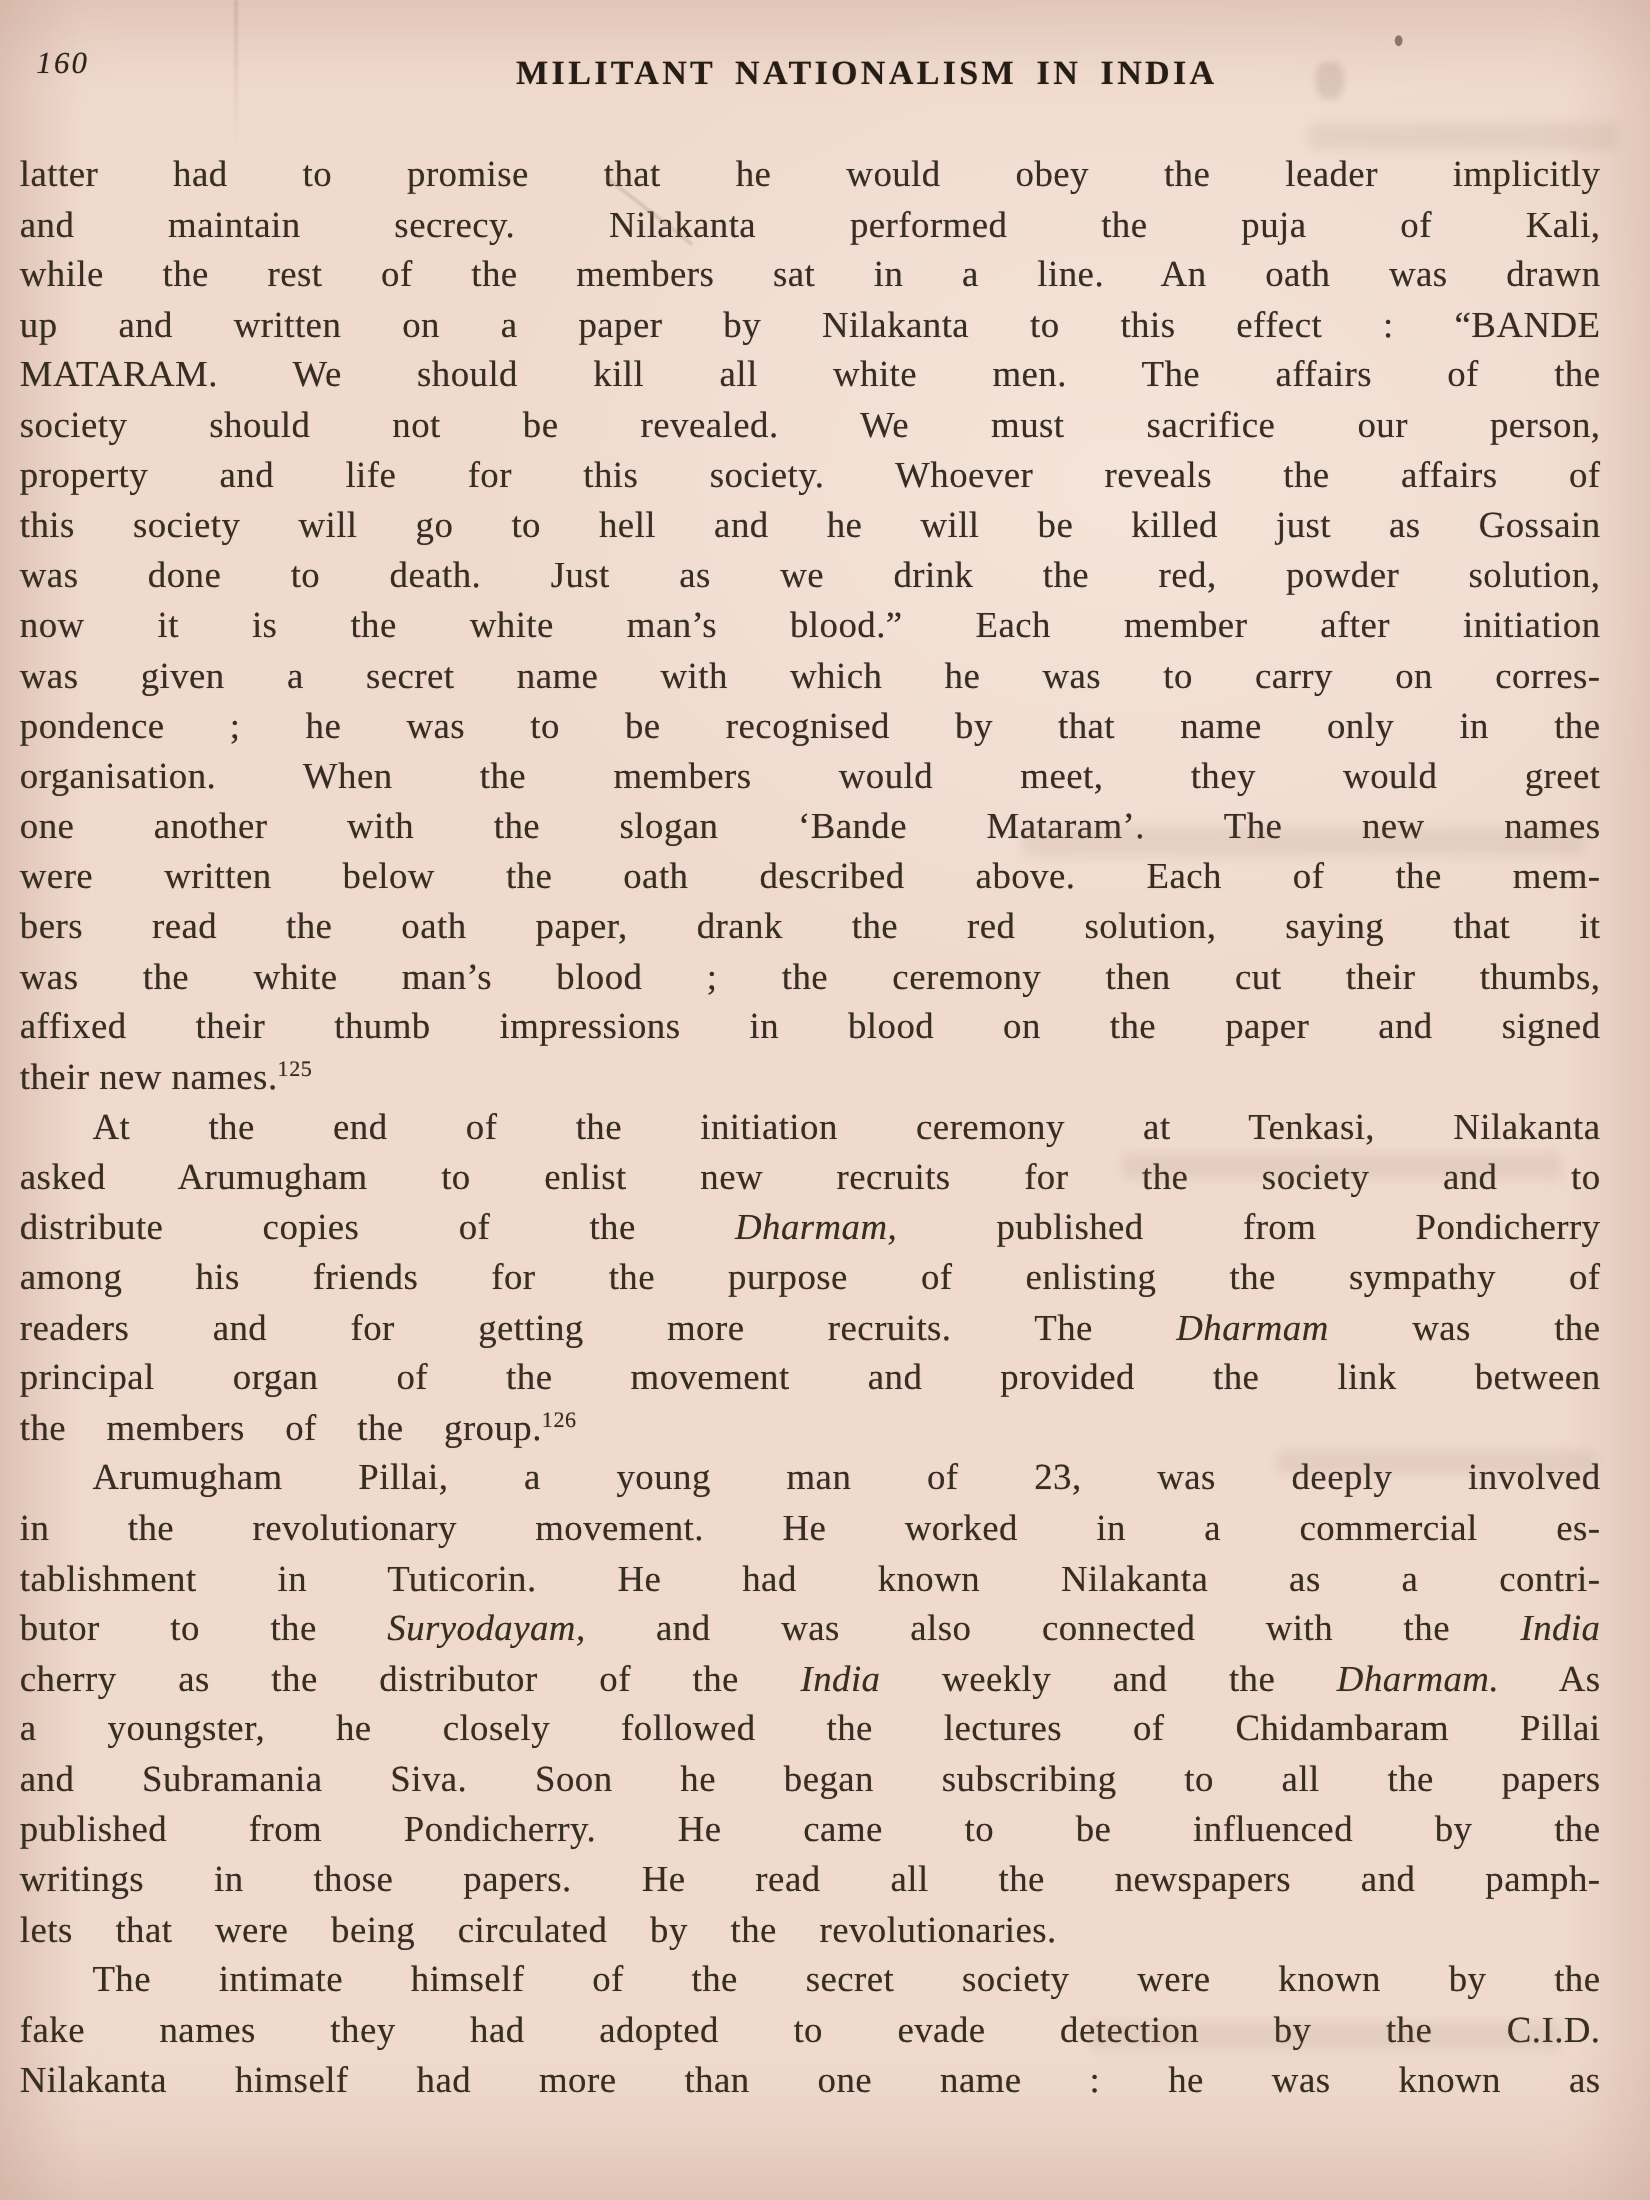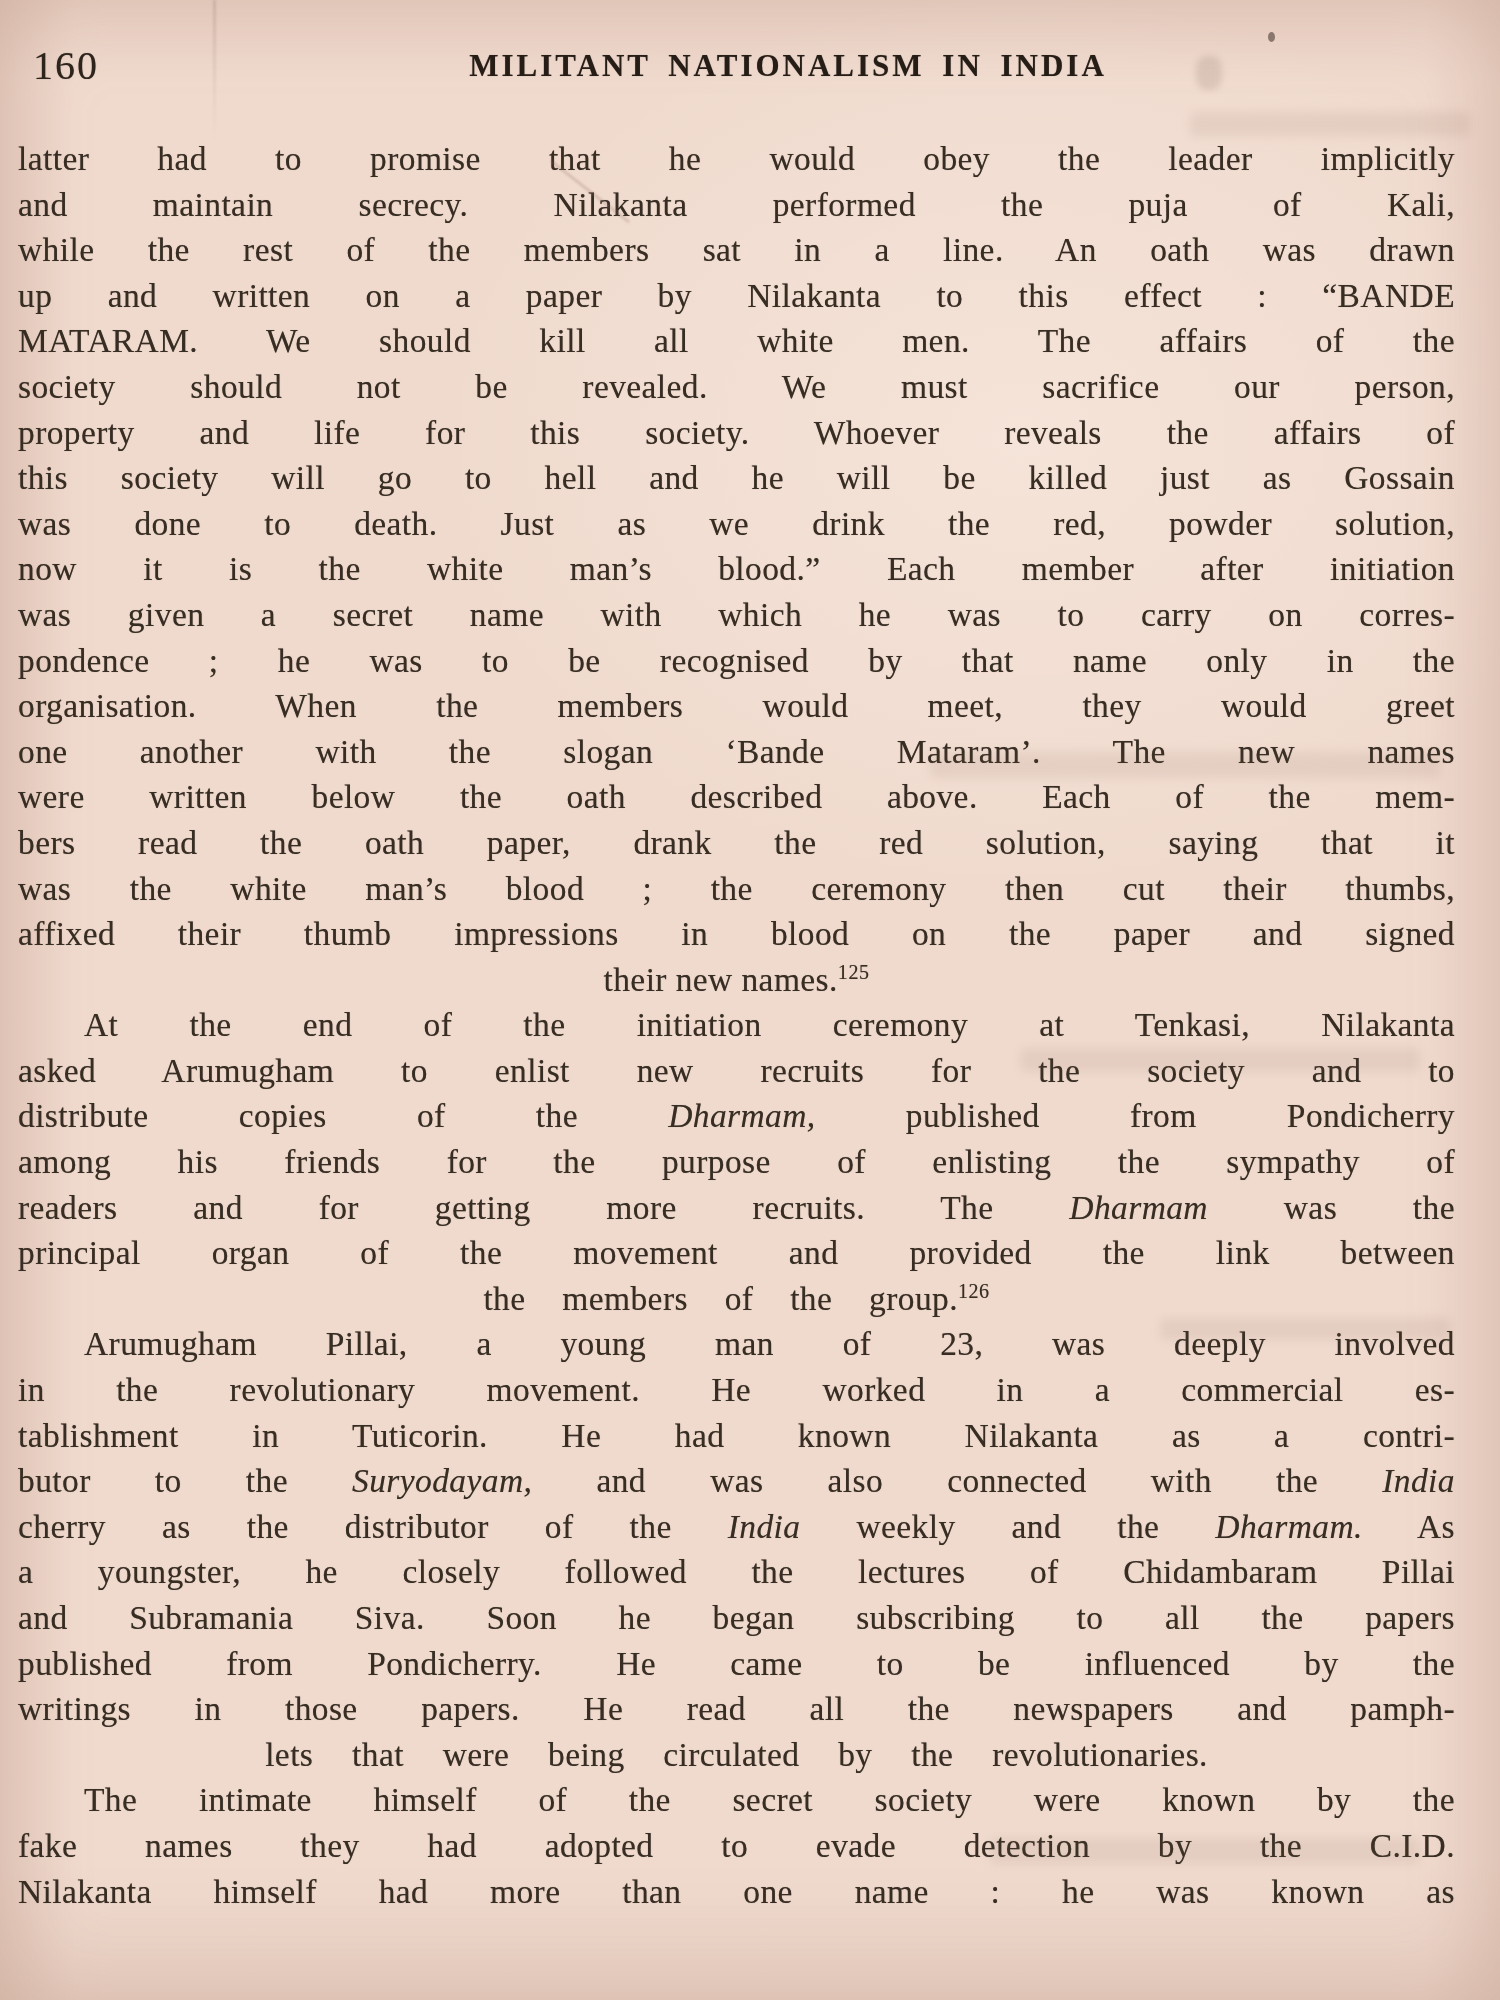--- a/index.html
+++ b/index.html
@@ -12,43 +12,44 @@
       radial-gradient(ellipse 900px 700px at 68% 22%, rgba(255,246,238,0.35), rgba(255,246,238,0) 65%),
       linear-gradient(90deg, rgba(196,158,142,0.22), rgba(196,158,142,0) 5%, rgba(196,158,142,0) 95%, rgba(196,158,142,0.16)),
       linear-gradient(180deg, rgba(203,167,152,0.18), rgba(203,167,152,0) 4%, rgba(203,167,152,0) 93%, rgba(196,158,142,0.20)),
       #f0dace;
     box-shadow: inset 0 0 90px rgba(172,132,112,0.28);
     font-family:"Liberation Serif","DejaVu Serif",serif;
   }
   
   .pagenum{
     position:absolute;left:33px;top:42px;
-    font-size:40px;color:#2d241c;
+    font-size:28px;color:#2d241c;
     letter-spacing:2px;
     text-shadow:0 0 1px rgba(45,36,28,0.45);
+    font-style:italic;
   }
   .running-title{
     position:absolute;left:38px;top:48px;width:100%;
     text-align:center;
     font-size:31px;font-weight:bold;color:#261e16;
     letter-spacing:3px;word-spacing:7px;
     text-shadow:0 0 1px rgba(38,30,22,0.4);
   }
   
   .body-text{
     position:absolute;left:18px;top:136px;width:1437px;
   }
   .para{margin:0;}
   .para.indent .line:first-child{text-indent:66px;}
   .line{
     height:45.6px;line-height:45.6px;
     font-size:33.5px;color:#372d23;
     letter-spacing:0.4px;
     white-space:normal;
-    text-align:center;
+    text-align:left;
     text-shadow:0 0 0.7px rgba(55,45,35,0.5);
   }
   .line.j{
     text-align:justify;
     text-align-last:justify;
     -moz-text-align-last:justify;
     text-justify:inter-word;
   }
   .line .it{font-style:italic;}
   .line .sup{vertical-align:super;font-size:0.6em;line-height:0;letter-spacing:0.5px;}

